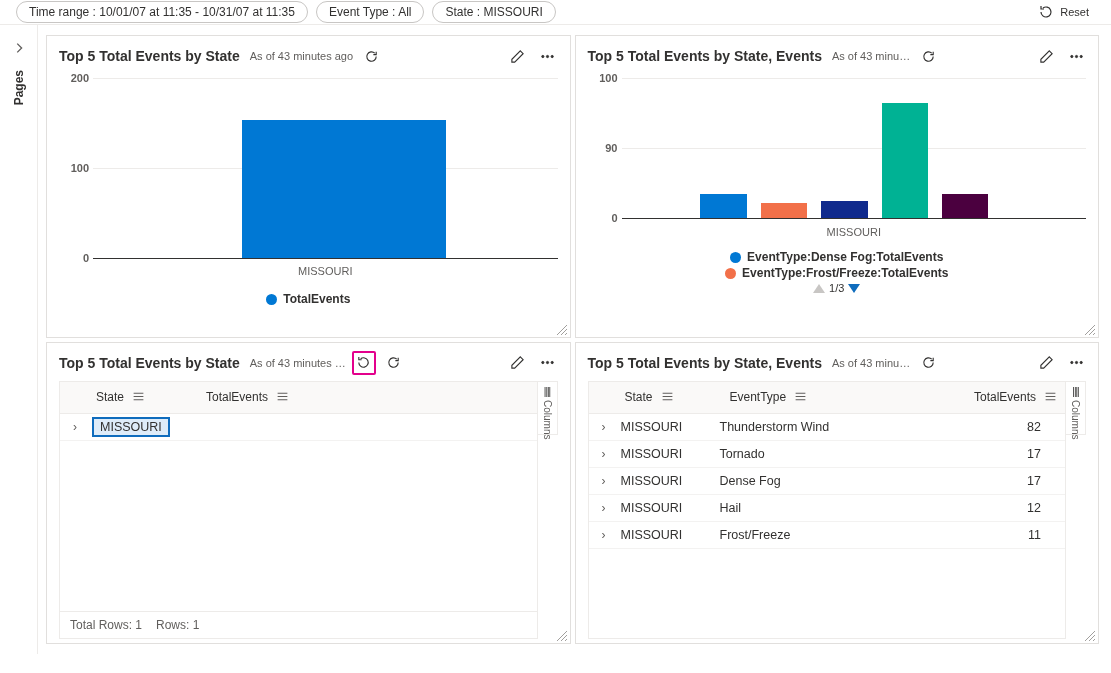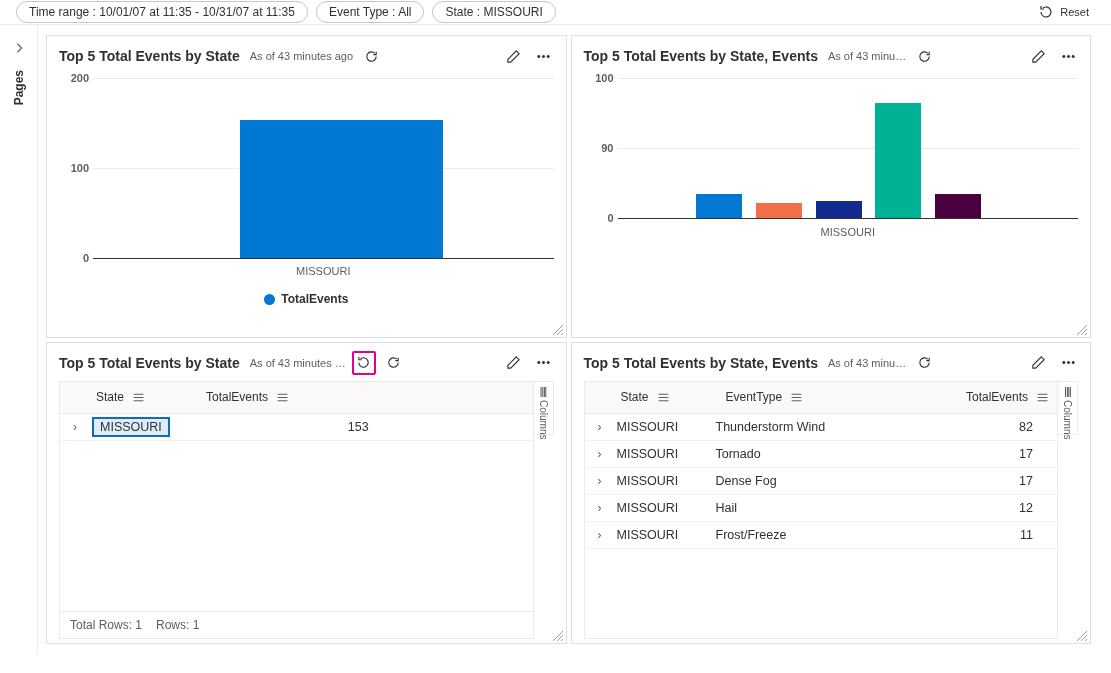--- a/index.html
+++ b/index.html
@@ -9,21 +9,21 @@
     .pill { border: 1px solid #c8c6c4; border-radius: 14px; padding: 3px 12px; font-size: 12px; background: #fff; white-space: nowrap; }
     .topbar-spacer { flex: 1; }
     .reset-btn { display: flex; align-items: center; gap: 6px; font-size: 11px; cursor: pointer; padding: 4px 6px; }
     .reset-btn svg { width: 16px; height: 16px; }
     
     .main { display: flex; height: calc(673px - 44px); }
     .pages-rail { width: 38px; display: flex; flex-direction: column; align-items: center; padding-top: 12px; border-right: 1px solid #edebe9; background: #fff; }
     .pages-rail .chevron { cursor: pointer; padding: 4px; }
     .pages-rail .label { writing-mode: vertical-rl; transform: rotate(180deg); font-size: 12px; font-weight: 600; margin-top: 8px; color: #323130; }
     
-    .grid { flex: 1; display: grid; grid-template-columns: 1fr 1fr; grid-template-rows: 1fr 1fr; gap: 4px; padding: 10px 20px 10px 8px; }
+    .grid { flex: 1; display: grid; grid-template-columns: 1fr 1fr; grid-template-rows: 1fr 1fr; gap: 4px; padding: 10px 12px 10px 8px; }
     
     .card { border: 1px solid #e1dfdd; background: #fff; display: flex; flex-direction: column; position: relative; }
     .card-hdr { display: flex; align-items: center; padding: 8px 10px 6px 12px; gap: 6px; }
     .card-hdr .title { font-weight: 600; font-size: 14px; }
     .card-hdr .asof { font-size: 11px; color: #605e5c; margin-left: 4px; flex-shrink: 0; white-space: nowrap; }
     .card-hdr .hdr-spacer { flex: 1; min-width: 4px; }
     .card-hdr .icon-btn { width: 24px; height: 24px; display: flex; align-items: center; justify-content: center; cursor: pointer; border-radius: 2px; }
     .card-hdr .icon-btn.boxed { border: 2px solid #e3008c; }
     .card-hdr svg { width: 15px; height: 15px; stroke: #323130; }
     .card-body { flex: 1; position: relative; padding: 0 12px 4px 12px; overflow: hidden; }
@@ -44,21 +44,21 @@
     .tri-up { width: 0; height: 0; border-left: 6px solid transparent; border-right: 6px solid transparent; border-bottom: 9px solid #c8c6c4; }
     .tri-down { width: 0; height: 0; border-left: 6px solid transparent; border-right: 6px solid transparent; border-top: 9px solid #0f6cbd; }
     
     
     .tbl-wrap { display: flex; height: 100%; }
     .tbl-main { flex: 1; border: 1px solid #edebe9; display: flex; flex-direction: column; }
     .cols-tab { width: 20px; border: 1px solid #edebe9; border-left: none; display: flex; flex-direction: column; align-items: center; padding-top: 4px; background: #fff; height: 54px; }
     .cols-tab .bars { font-size: 10px; letter-spacing: -1px; }
     .cols-tab .v { writing-mode: vertical-rl; font-size: 10px; color: #605e5c; margin-top: 3px; }
     .tbl-head { display: flex; background: #faf9f8; border-bottom: 1px solid #edebe9; height: 32px; align-items: center; }
-    .tbl-head .th { display: flex; align-items: flex-end; gap: 8px; padding: 0 8px; font-size: 12px; color: #323130; }
+    .tbl-head .th { display: flex; align-items: flex-start; gap: 8px; padding: 0 8px; font-size: 12px; color: #323130; }
     .th svg { width: 13px; height: 13px; stroke: #605e5c; }
     .tbl-rows { flex: 1; overflow: hidden; }
     .trow { display: flex; align-items: center; height: 27px; border-bottom: 1px solid #f3f2f1; padding: 0 4px; }
     .trow .exp { width: 22px; text-align: center; color: #605e5c; cursor: pointer; font-size: 12px; }
     .trow .cell { padding: 0 6px; font-size: 12.5px; }
     .sel-cell { border: 2px solid #0f6cbd; background: #deecf9; padding: 1px 6px; }
     .tbl-foot { border-top: 1px solid #edebe9; padding: 6px 10px; font-size: 12px; color: #605e5c; display: flex; gap: 14px; }
     
     .c-blue { background: #0078d4; }
     .c-orange { background: #f27049; }
@@ -175,20 +175,35 @@
           <span class="y-tick" style="top:0%;">100</span>
           <span class="y-tick" style="top:50%;">90</span>
           <span class="y-tick" style="top:100%;">0</span>
           <div class="bar c-blue" style="left:17%; width:10%; bottom:0; height:17%;"></div>
           <div class="bar c-orange" style="left:30%; width:10%; bottom:0; height:11%;"></div>
           <div class="bar c-dblue" style="left:43%; width:10%; bottom:0; height:12%;"></div>
           <div class="bar c-teal" style="left:56%; width:10%; bottom:0; height:82%;"></div>
           <div class="bar c-plum" style="left:69%; width:10%; bottom:0; height:17%;"></div>
           <span class="xlabel center" style="top:106%;">MISSOURI</span>
         </div>
+        <div class="legend" style="top:176px;">
+          <div class="legend-row">
+            <span class="legend-swatch c-blue"></span>
+            <span style="font-weight:600">EventType:Dense Fog:TotalEvents</span>
+          </div>
+          <div class="legend-row">
+            <span class="legend-swatch c-orange"></span>
+            <span style="font-weight:600">EventType:Frost/Freeze:TotalEvents</span>
+          </div>
+          <div class="legend-nav">
+            <div class="tri-up"></div>
+            <span>1/3</span>
+            <div class="tri-down"></div>
+          </div>
+        </div>
       </div>
       <svg class="card-corner" viewBox="0 0 10 10">
           <path d="M0 10 L10 0 M4 10 L10 4 M8 10 L10 8" stroke="#a19f9d" stroke-width="1"></path>
         </svg>
     </div>
 
     <div class="card">
       <div class="card-hdr">
         <span class="title">Top 5 Total Events by State</span>
         <span class="asof">As of 43 minutes …</span>
@@ -233,21 +248,20 @@
                 <span>TotalEvents</span>
                 <svg viewBox="0 0 16 16" fill="none" stroke-width="1.3">
                     <path d="M2 4h12M2 8h12M2 12h12"></path>
                   </svg>
               </div>
             </div>
             <div class="tbl-rows">
               <div class="trow">
                 <span class="exp">›</span>
                 <span class="cell" style="width:102px;"><span class="sel-cell">MISSOURI</span></span>
-                <span class="cell" style="flex:1; text-align:center;">153</span>
               </div>
             </div>
             <div class="tbl-foot">
               <span>Total Rows: 1</span>
               <span>Rows: 1</span>
             </div>
           </div>
           <div class="cols-tab">
             <span class="bars">||||</span>
             <span class="v">Columns</span>

